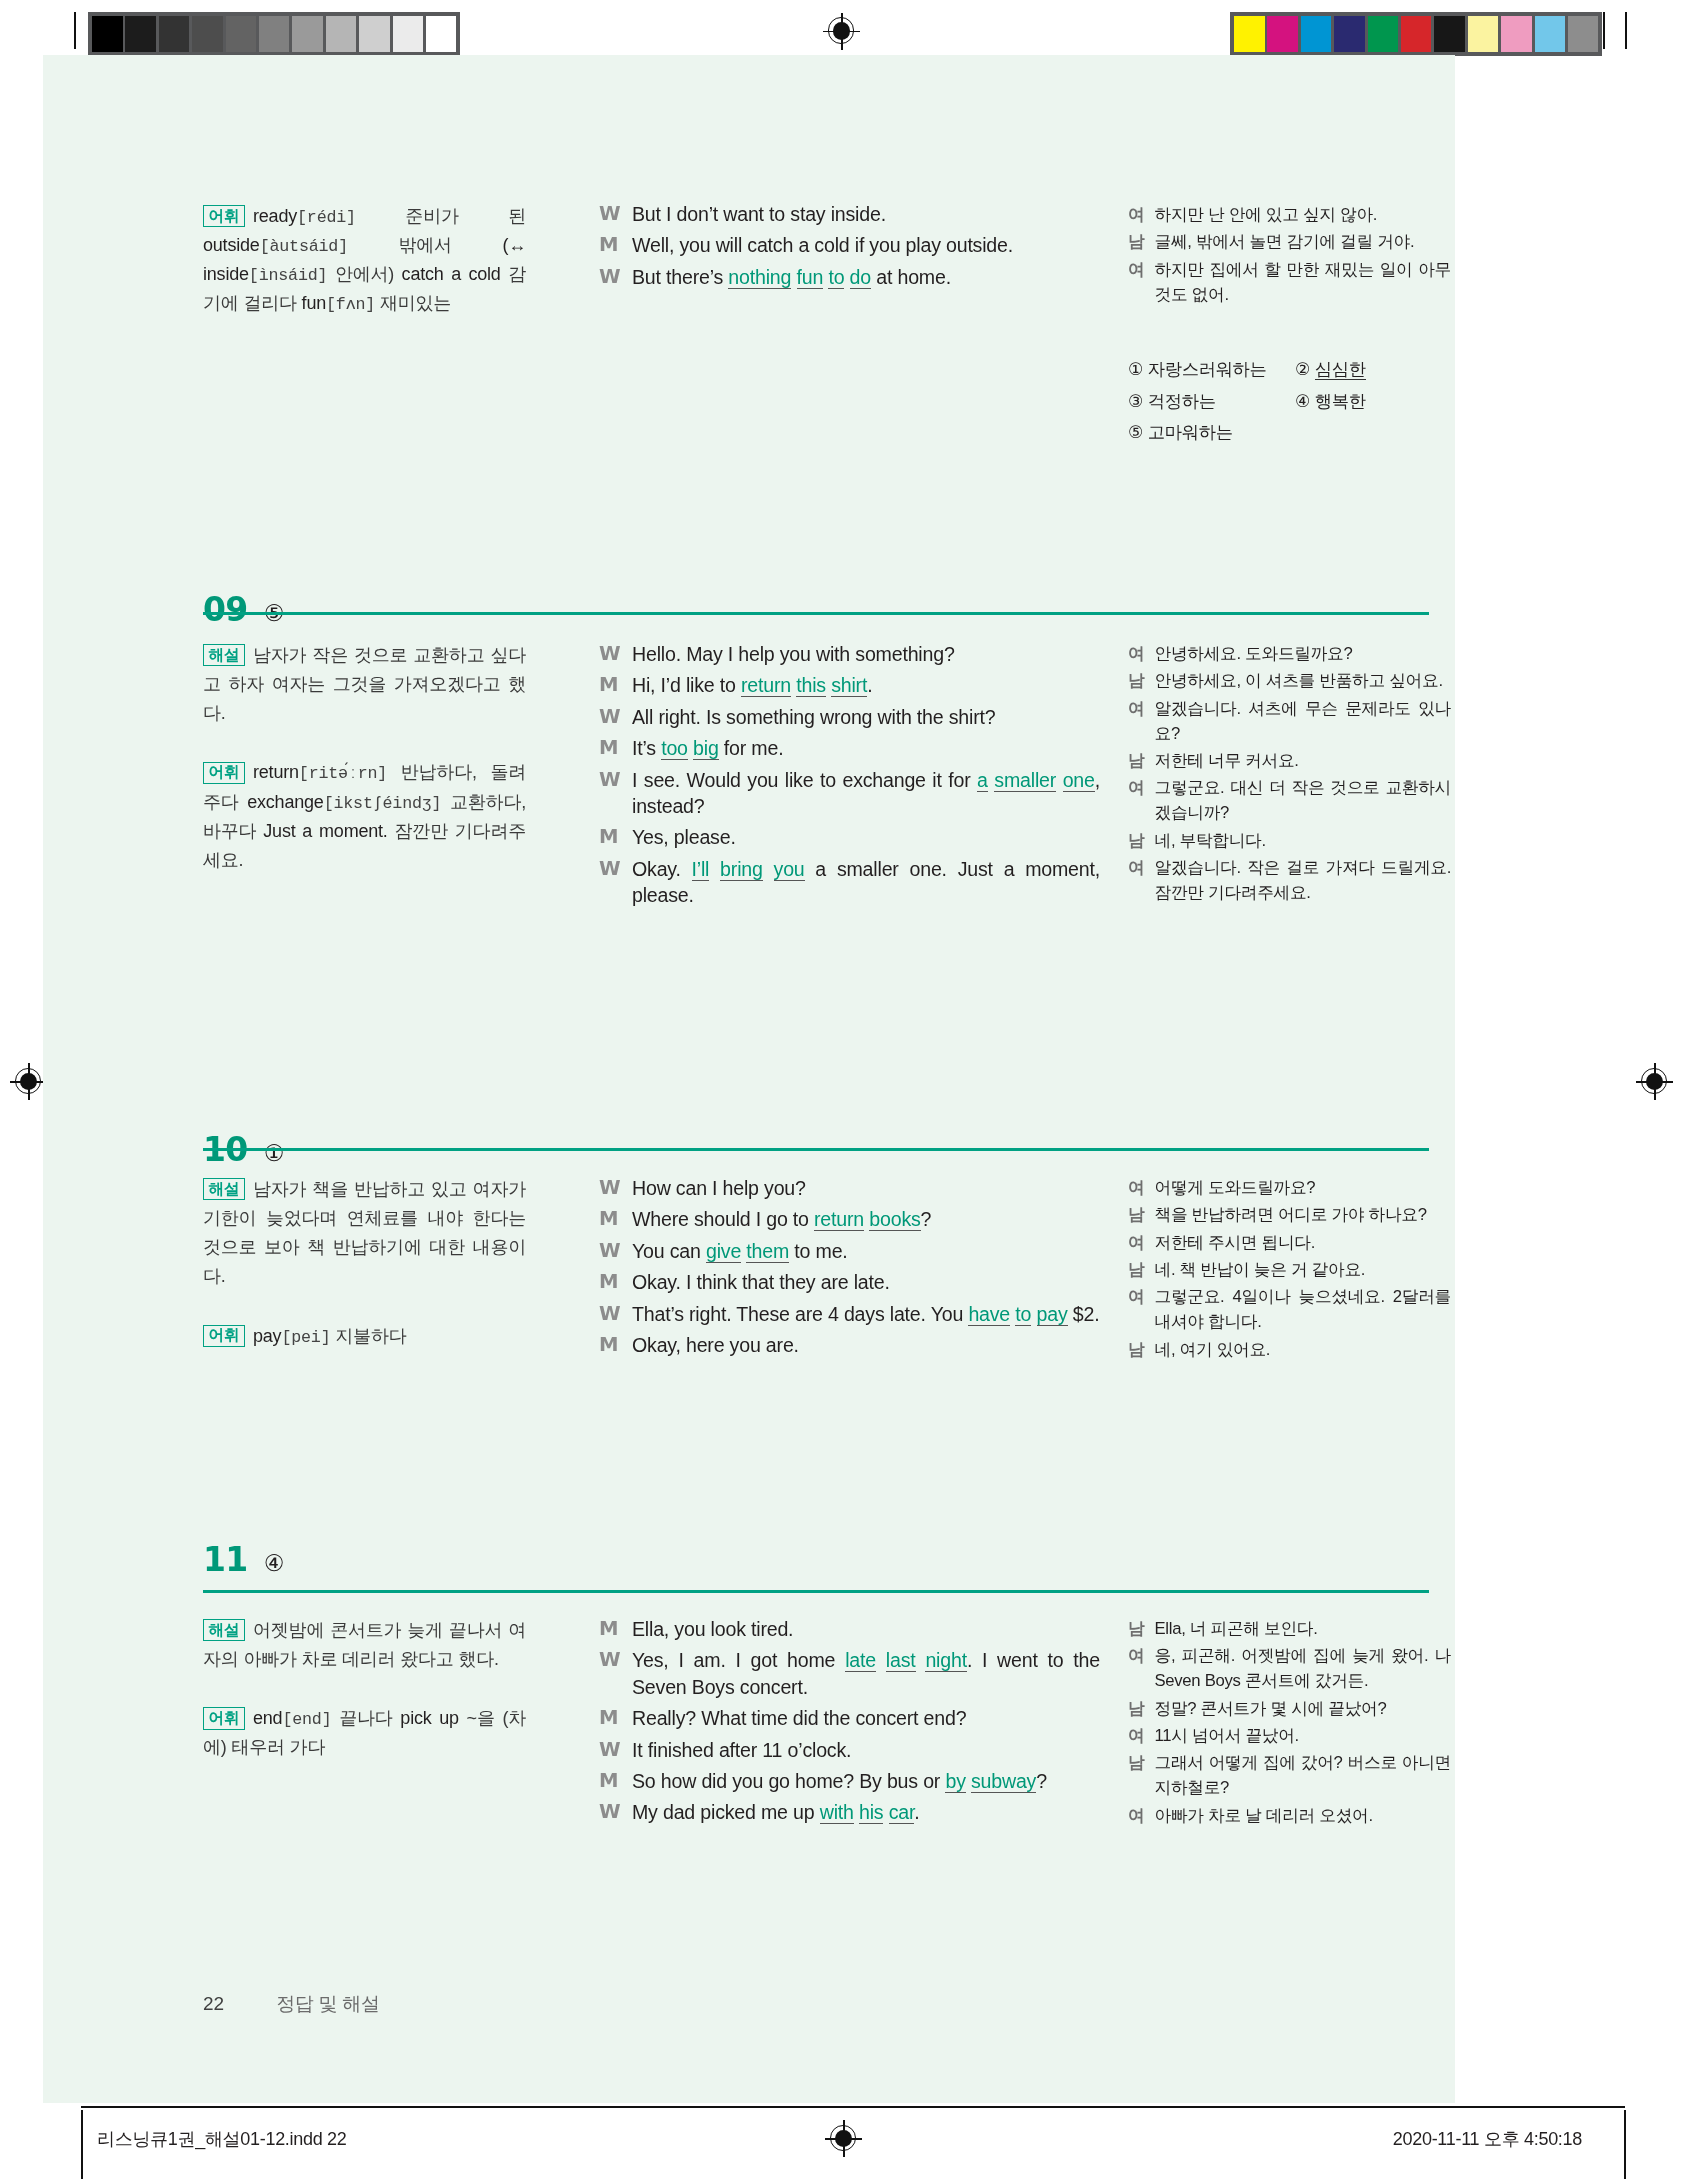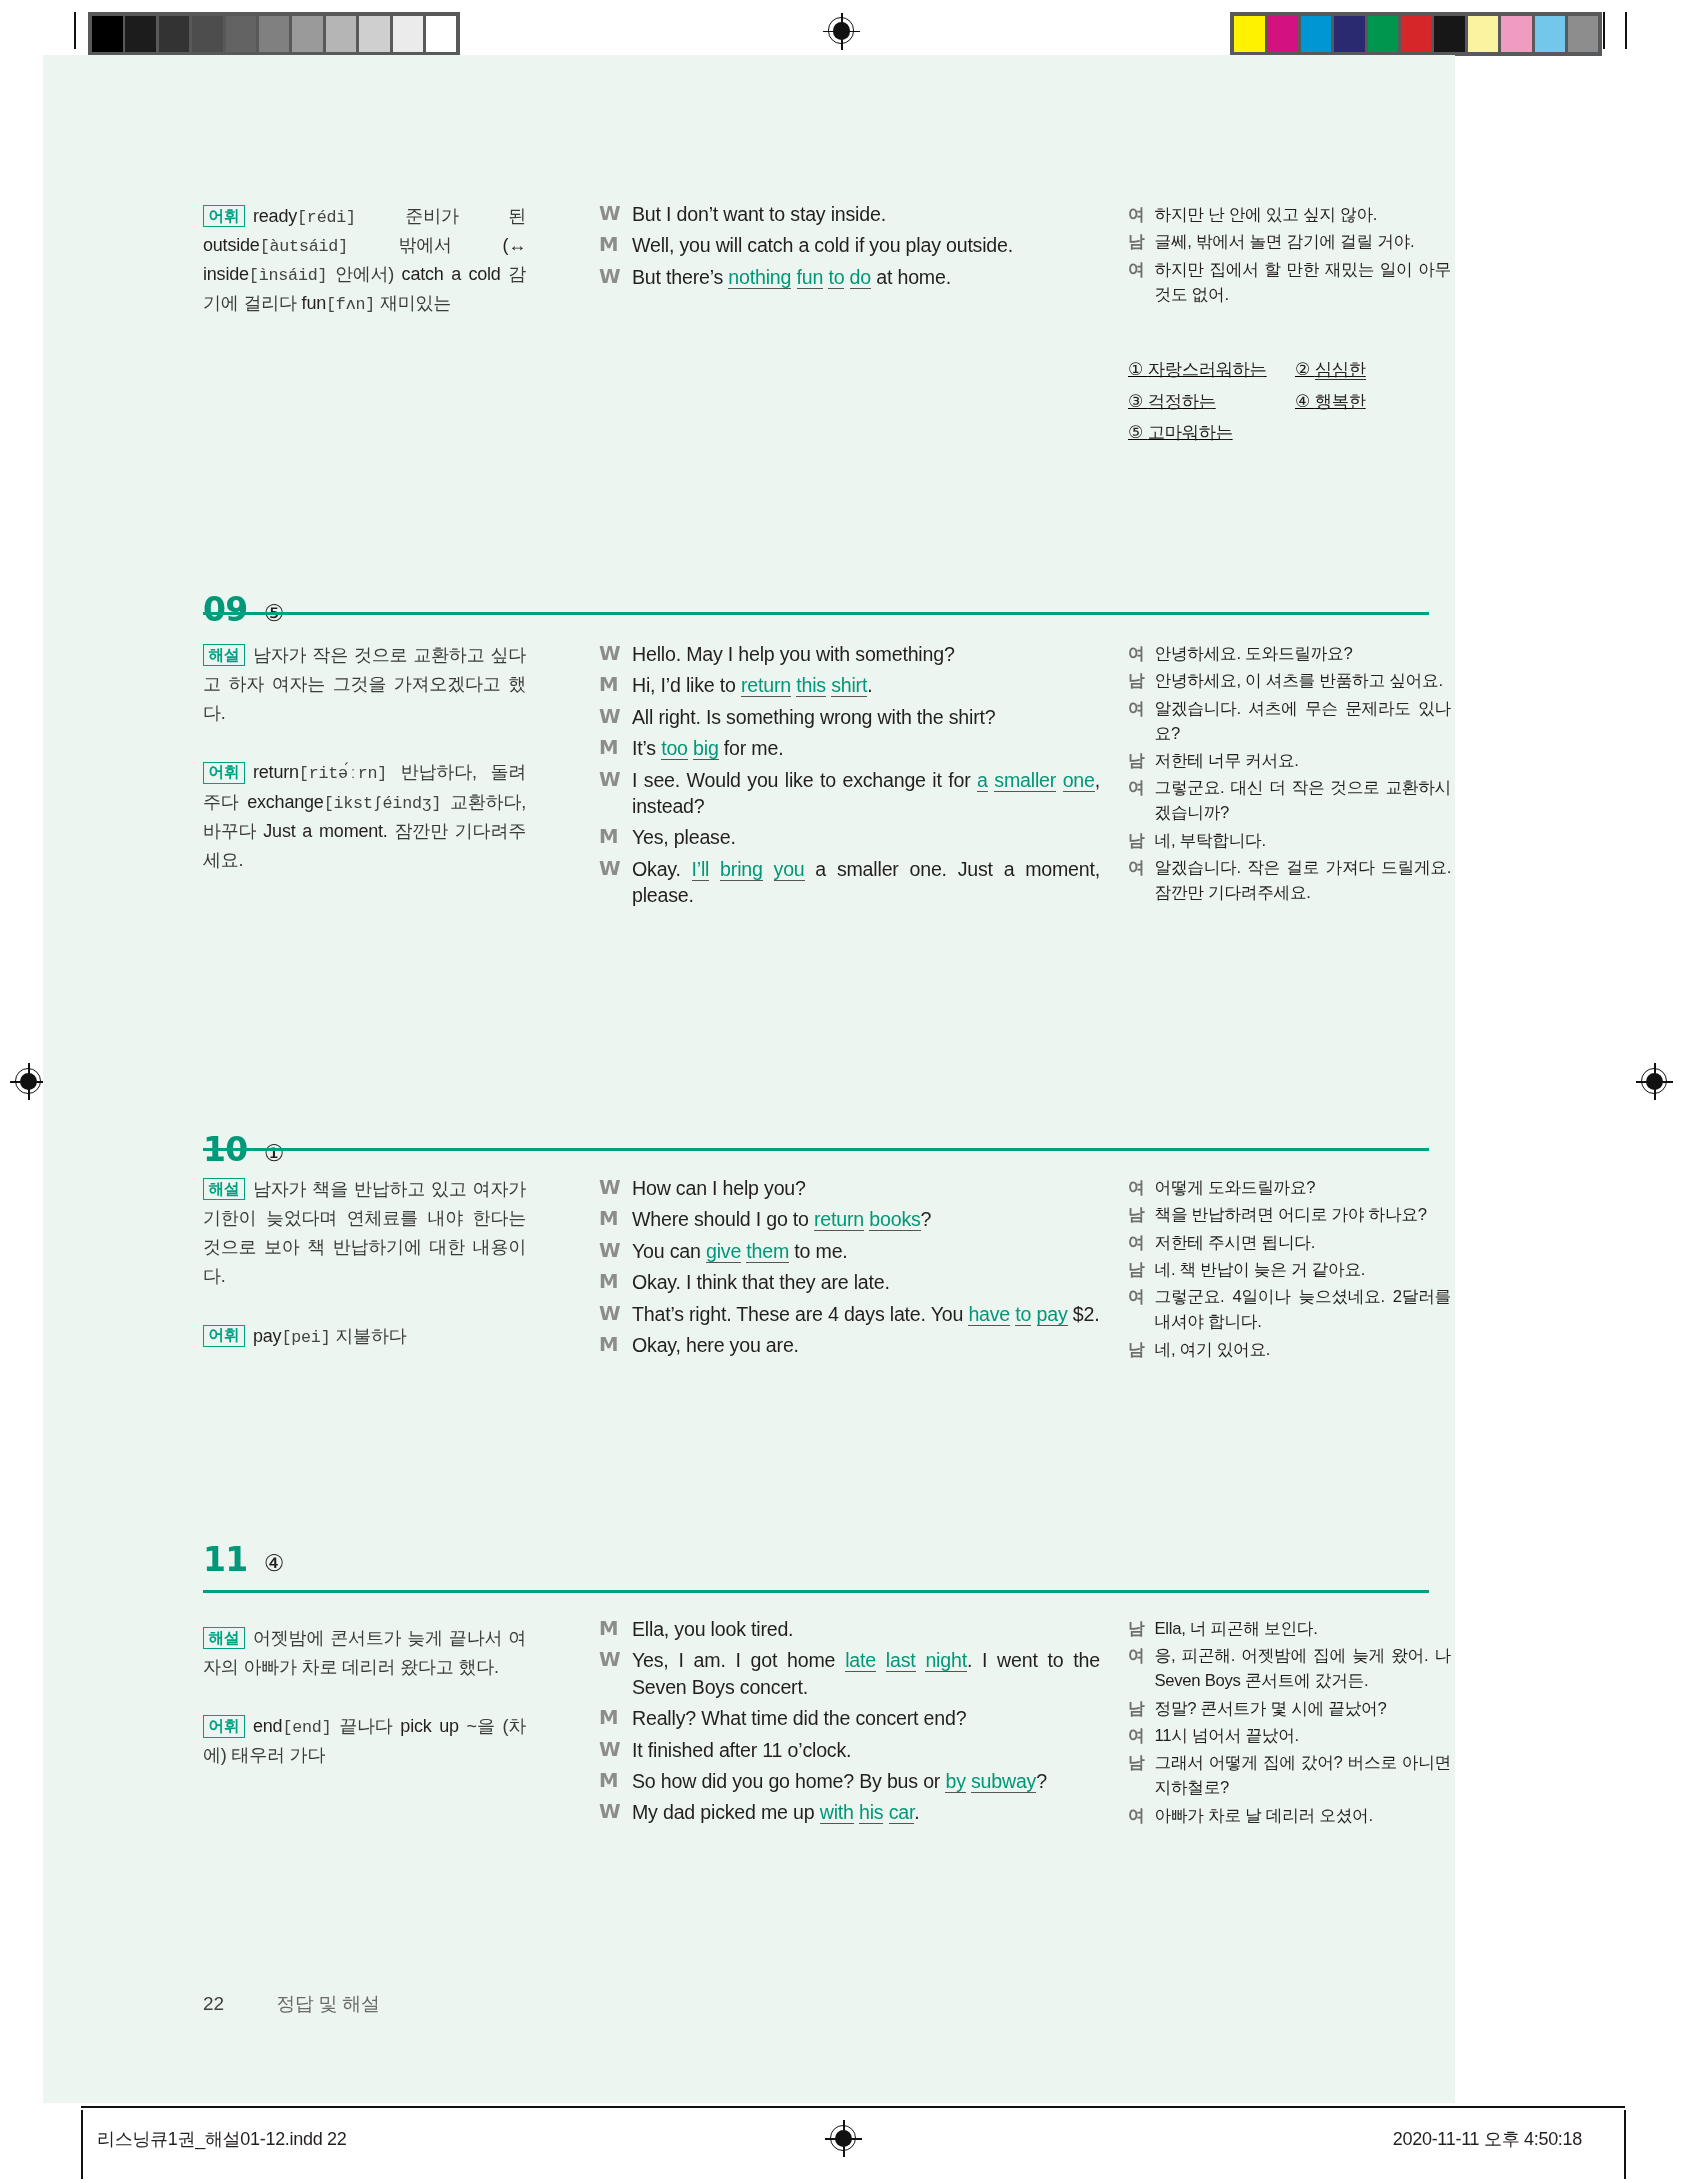--- a/index.html
+++ b/index.html
@@ -54,21 +54,21 @@
        text-justify:inter-word;letter-spacing:-0.2px;}
   .hl{color:#009878;border-bottom:1.2px solid #555;}
 
   
   .trans{position:absolute;left:1128px;width:323px;}
   .tline{display:flex;margin-bottom:2.3px;}
   .tspk{width:26.5px;flex:0 0 26.5px;font-size:16.7px;font-weight:bold;color:#6e6e6e;line-height:1.5;}
   .ttxt{flex:1;font-size:16.7px;line-height:1.5;color:#231f20;text-align:justify;letter-spacing:-0.3px;}
 
   .choices{position:absolute;left:1128px;width:323px;}
-  .choice-row{display:flex;margin-bottom:7.5px;text-decoration:underline;}
+  .choice-row{display:flex;margin-bottom:7.5px;}
   .choice{font-size:17.3px;color:#231f20;letter-spacing:-0.3px;}
   .choice.c1{width:167px;}
   .choice .und{border-bottom:1.2px solid #333;}
 
   
   #folio{position:absolute;left:203px;top:1991px;display:flex;align-items:baseline;}
   #folio .pg{font-size:19px;color:#3f3f3f;}
   #folio .lbl{font-size:19px;color:#6b6b6b;margin-left:52px;letter-spacing:-0.3px;}
 
   #printbar{position:absolute;left:0;top:2106px;width:1686px;height:77px;background:#fff;}
@@ -307,21 +307,21 @@
         <div class="tline">
           <div class="tspk">남</div>
           <div class="ttxt">네, 여기 있어요.</div>
         </div>
       </div>
       <div class="sec-head" style="left: 203px; top: 1540px;">
         <span class="sec-num">11</span>
         <span class="sec-ans">④</span>
       </div>
       <div class="sec-rule" style="left: 203px; top: 1590px; width: 1226px;"></div>
-      <div class="notes" style="top: 1616px; margin-top: 8px;">
+      <div class="notes" style="top: 1616px;">
         <div class="note-block"><span class="tag">해설</span><span class="ko">어젯밤에 콘서트가 늦게 끝나서 여자의 아빠가 차로 데리러 왔다고 했다.</span></div>
         <div class="note-block" style="margin-top: 30px;"><span class="tag">어휘</span><span>end</span><span class="phon">[end]</span><span class="ko"> 끝나다 </span> <span>pick up</span><span class="ko"> ~을 (차에) 태우러 가다 </span></div>
       </div>
       <div class="dialog" style="top: 1616px;">
         <div class="dline">
           <div class="spk">M</div>
           <div class="utt">Ella, you look tired.</div>
         </div>
         <div class="dline">
           <div class="spk">W</div>

